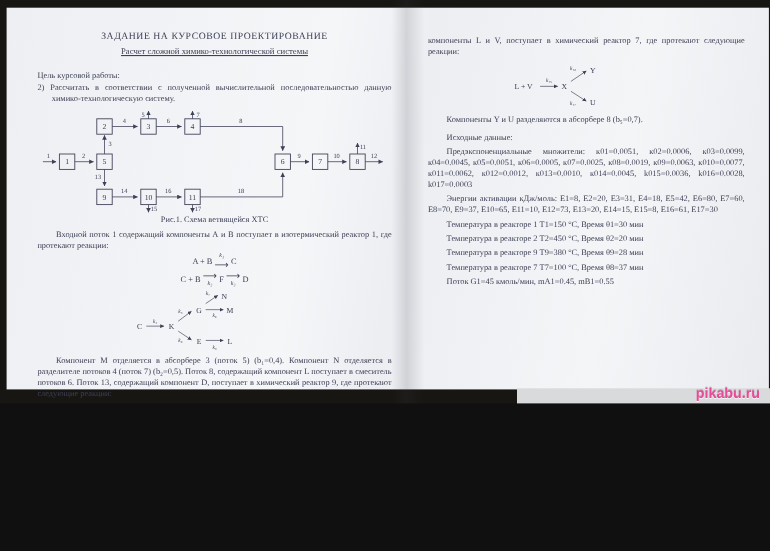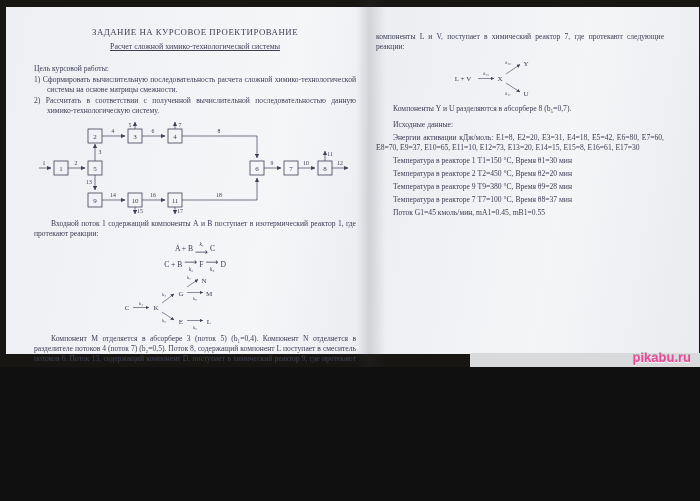--- a/index.html
+++ b/index.html
@@ -5,21 +5,21 @@
   html,body{margin:0;padding:0;background:#101010;}
   .scan{position:relative;width:700px;height:367px;background:#171612;overflow:hidden;
         font-family:"Liberation Serif",serif;color:#3e4056;}
   .paper{position:absolute;left:6px;top:7px;right:1px;bottom:13px;
          background:linear-gradient(100deg,#edeff3 0%,#f5f6f8 40%,#eceef2 52%,#f4f5f7 78%,#e9ebef 100%);}
   .corner-light{position:absolute;right:0;bottom:0;width:230px;height:14px;background:#d9dadc;}
   .fold{position:absolute;left:356px;top:0;bottom:0;width:30px;
         background:linear-gradient(to right,rgba(0,0,0,0) 0%,rgba(60,60,70,0.16) 45%,rgba(0,0,0,0) 100%);}
   .page{position:absolute;font-size:7.6px;line-height:1.32;}
   .page-left{left:34px;top:27px;width:322px;}
-  .page-right{left:376px;top:29px;width:288px;}
+  .page-right{left:389px;top:29px;width:288px;}
   .doc-title{text-align:center;font-size:8.8px;letter-spacing:.5px;margin-bottom:3px;}
   .doc-subtitle{text-align:center;font-size:7.9px;text-decoration:underline;margin-bottom:12px;}
   .variant{text-align:center;margin-bottom:13px;}
   .goal-heading{margin-bottom:1px;}
   .goal{padding-left:13px;text-indent:-13px;text-align:justify;margin-bottom:1px;}
   .para{margin:3px 0;text-align:justify;text-indent:17px;}
   .para.no-indent{text-indent:0;}
   .fig-caption{text-align:center;margin:0 0 3px 0;}
   .flow-diagram{display:block;margin:4px auto 0 auto;}
   .scheme{display:block;margin:1px auto;}
@@ -43,21 +43,20 @@
 
 <div class="scan">
   <div class="paper"></div>
   <div class="corner-light"></div>
   <div class="fold"></div>
 
   <div class="page page-left">
     <div class="doc-title">ЗАДАНИЕ НА КУРСОВОЕ ПРОЕКТИРОВАНИЕ</div>
     <div class="doc-subtitle">Расчет сложной химико-технологической системы</div>
     <div class="goal-heading">Цель курсовой работы:</div>
-    <div class="goal">1) Сформировать вычислительную последовательность расчета сложной химико-технологической системы на основе матрицы смежности.</div>
     <div class="goal">2) Рассчитать в соответствии с полученной вычислительной последовательностью данную химико-технологическую систему.</div>
 
     <svg class="flow-diagram" width="320" height="96" viewBox="0 0 320 96">
       <defs>
         <marker id="ahF" viewBox="0 0 8 8" refX="7.5" refY="4" markerWidth="6" markerHeight="6" orient="auto">
           <path d="M0,0L8,4L0,8z" fill="#3e4056"></path>
         </marker>
       </defs>
       <g stroke="#3e4056" stroke-width="0.7" fill="none">
         <line x1="4" y1="48" x2="16" y2="48" marker-end="url(#ahF)"></line>
@@ -119,20 +118,21 @@
         <text x="295" y="36">11</text>
         <text x="305" y="45">12</text>
         <text x="54" y="64">13</text>
         <text x="78" y="76.5">14</text>
         <text x="105" y="93">15</text>
         <text x="118" y="76.5">16</text>
         <text x="145" y="93">17</text>
         <text x="184" y="76.5">18</text>
       </g>
     </svg>
+    <div class="fig-caption">Рис.1. Схема ветвящейся ХТС</div>
 
     <p class="para">Входной поток 1 содержащий компоненты А и В поступает в изотермический реактор 1, где протекают реакции:</p>
 
     <div class="rxn-line">
       <span>A + B</span><span class="arr">
           <i class="klab">k₁</i>
           <span class="shaft">⟶</span>
         </span><span>C</span>
     </div>
     <div class="rxn-line">
@@ -235,20 +235,21 @@
       </g>
       <g font-size="4.8" text-anchor="middle" class="klab">
         <text x="41" y="19.5">k₁₅</text>
         <text x="63" y="9">k₁₆</text>
         <text x="63" y="40">k₁₇</text>
       </g>
     </svg>
 
     <p class="para">Компоненты Y и U разделяются в абсорбере 8 (b₅=0,7).</p>
     <div class="data-heading">Исходные данные:</div>
+    <p class="para">Предэкспоненциальные множители: к01=0.0051, к02=0.0006, к03=0.0099, к04=0.0045, к05=0.0051, к06=0.0005, к07=0.0025, к08=0.0019, к09=0.0063, к010=0.0077, к011=0.0062, к012=0.0012, к013=0.0010, к014=0.0045, k015=0.0036, k016=0.0028, k017=0.0003</p>
     <p class="para">Энергии активации кДж/моль: E1=8, E2=20, E3=31, E4=18, E5=42, E6=80, E7=60, E8=70, E9=37, E10=65, E11=10, E12=73, E13=20, E14=15, E15=8, E16=61, E17=30</p>
     <div class="temp-line">Температура в реакторе 1  T1=150 °C, Время θ1=30 мин</div>
     <div class="temp-line">Температура в реакторе 2  T2=450 °C, Время θ2=20 мин</div>
     <div class="temp-line">Температура в реакторе 9  T9=380 °C, Время θ9=28 мин</div>
     <div class="temp-line">Температура в реакторе 7  T7=100 °C, Время θ8=37 мин</div>
     <div class="flow-line">Поток G1=45 кмоль/мин, mA1=0.45, mB1=0.55</div>
   </div>
 
   <div class="watermark">pikabu.ru</div>
 </div>

